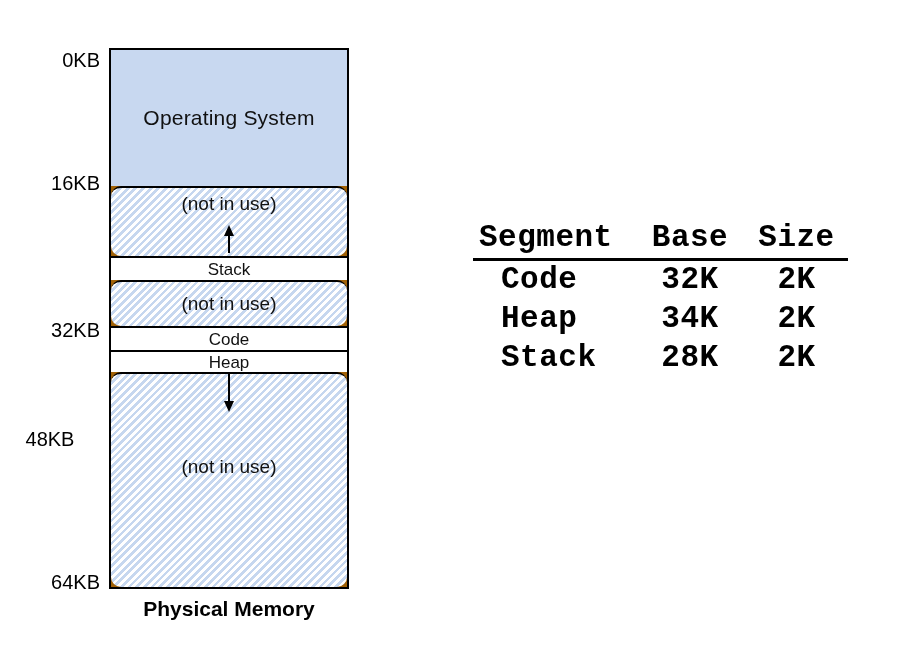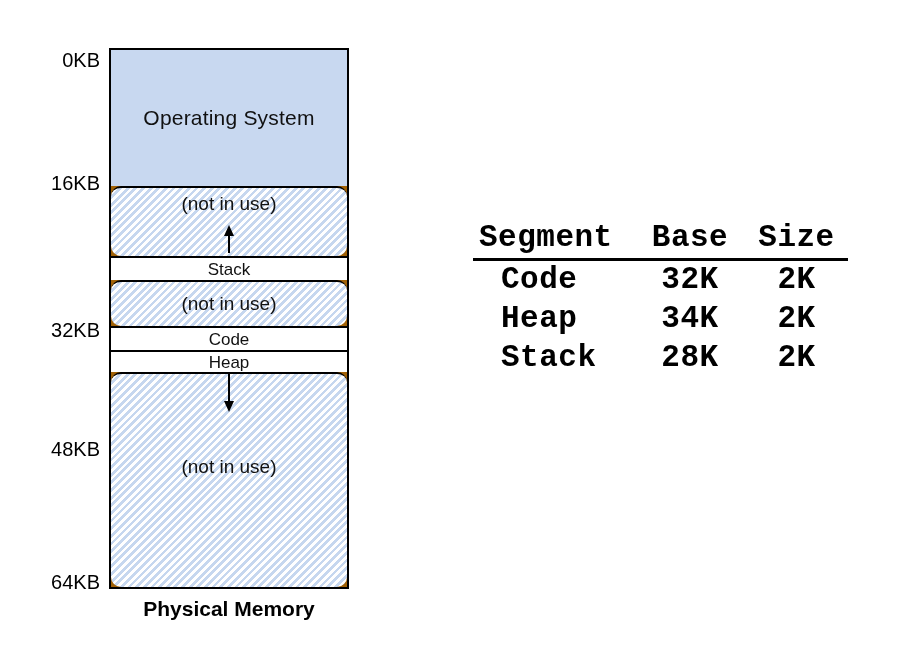--- a/index.html
+++ b/index.html
@@ -57,21 +57,21 @@
   
   .axis-label {
     position: absolute; left: 0; width: 100px;
     text-align: right;
     font-size: 20px; line-height: 22px;
     color: #000000;
   }
   .axis-0  { top: 49px; }
   .axis-16 { top: 172px; padding-left: 28px; }
   .axis-32 { top: 319px; padding-left: 20px; }
-  .axis-48 { top: 438px; }
+  .axis-48 { top: 428px; text-align: center; }
   .axis-64 { top: 571px; }
 
   
   .mem-title {
     position: absolute; left: 109px; top: 597px; width: 240px;
     text-align: center;
     font-size: 21px; font-weight: bold;
     color: #000000;
   }
 

